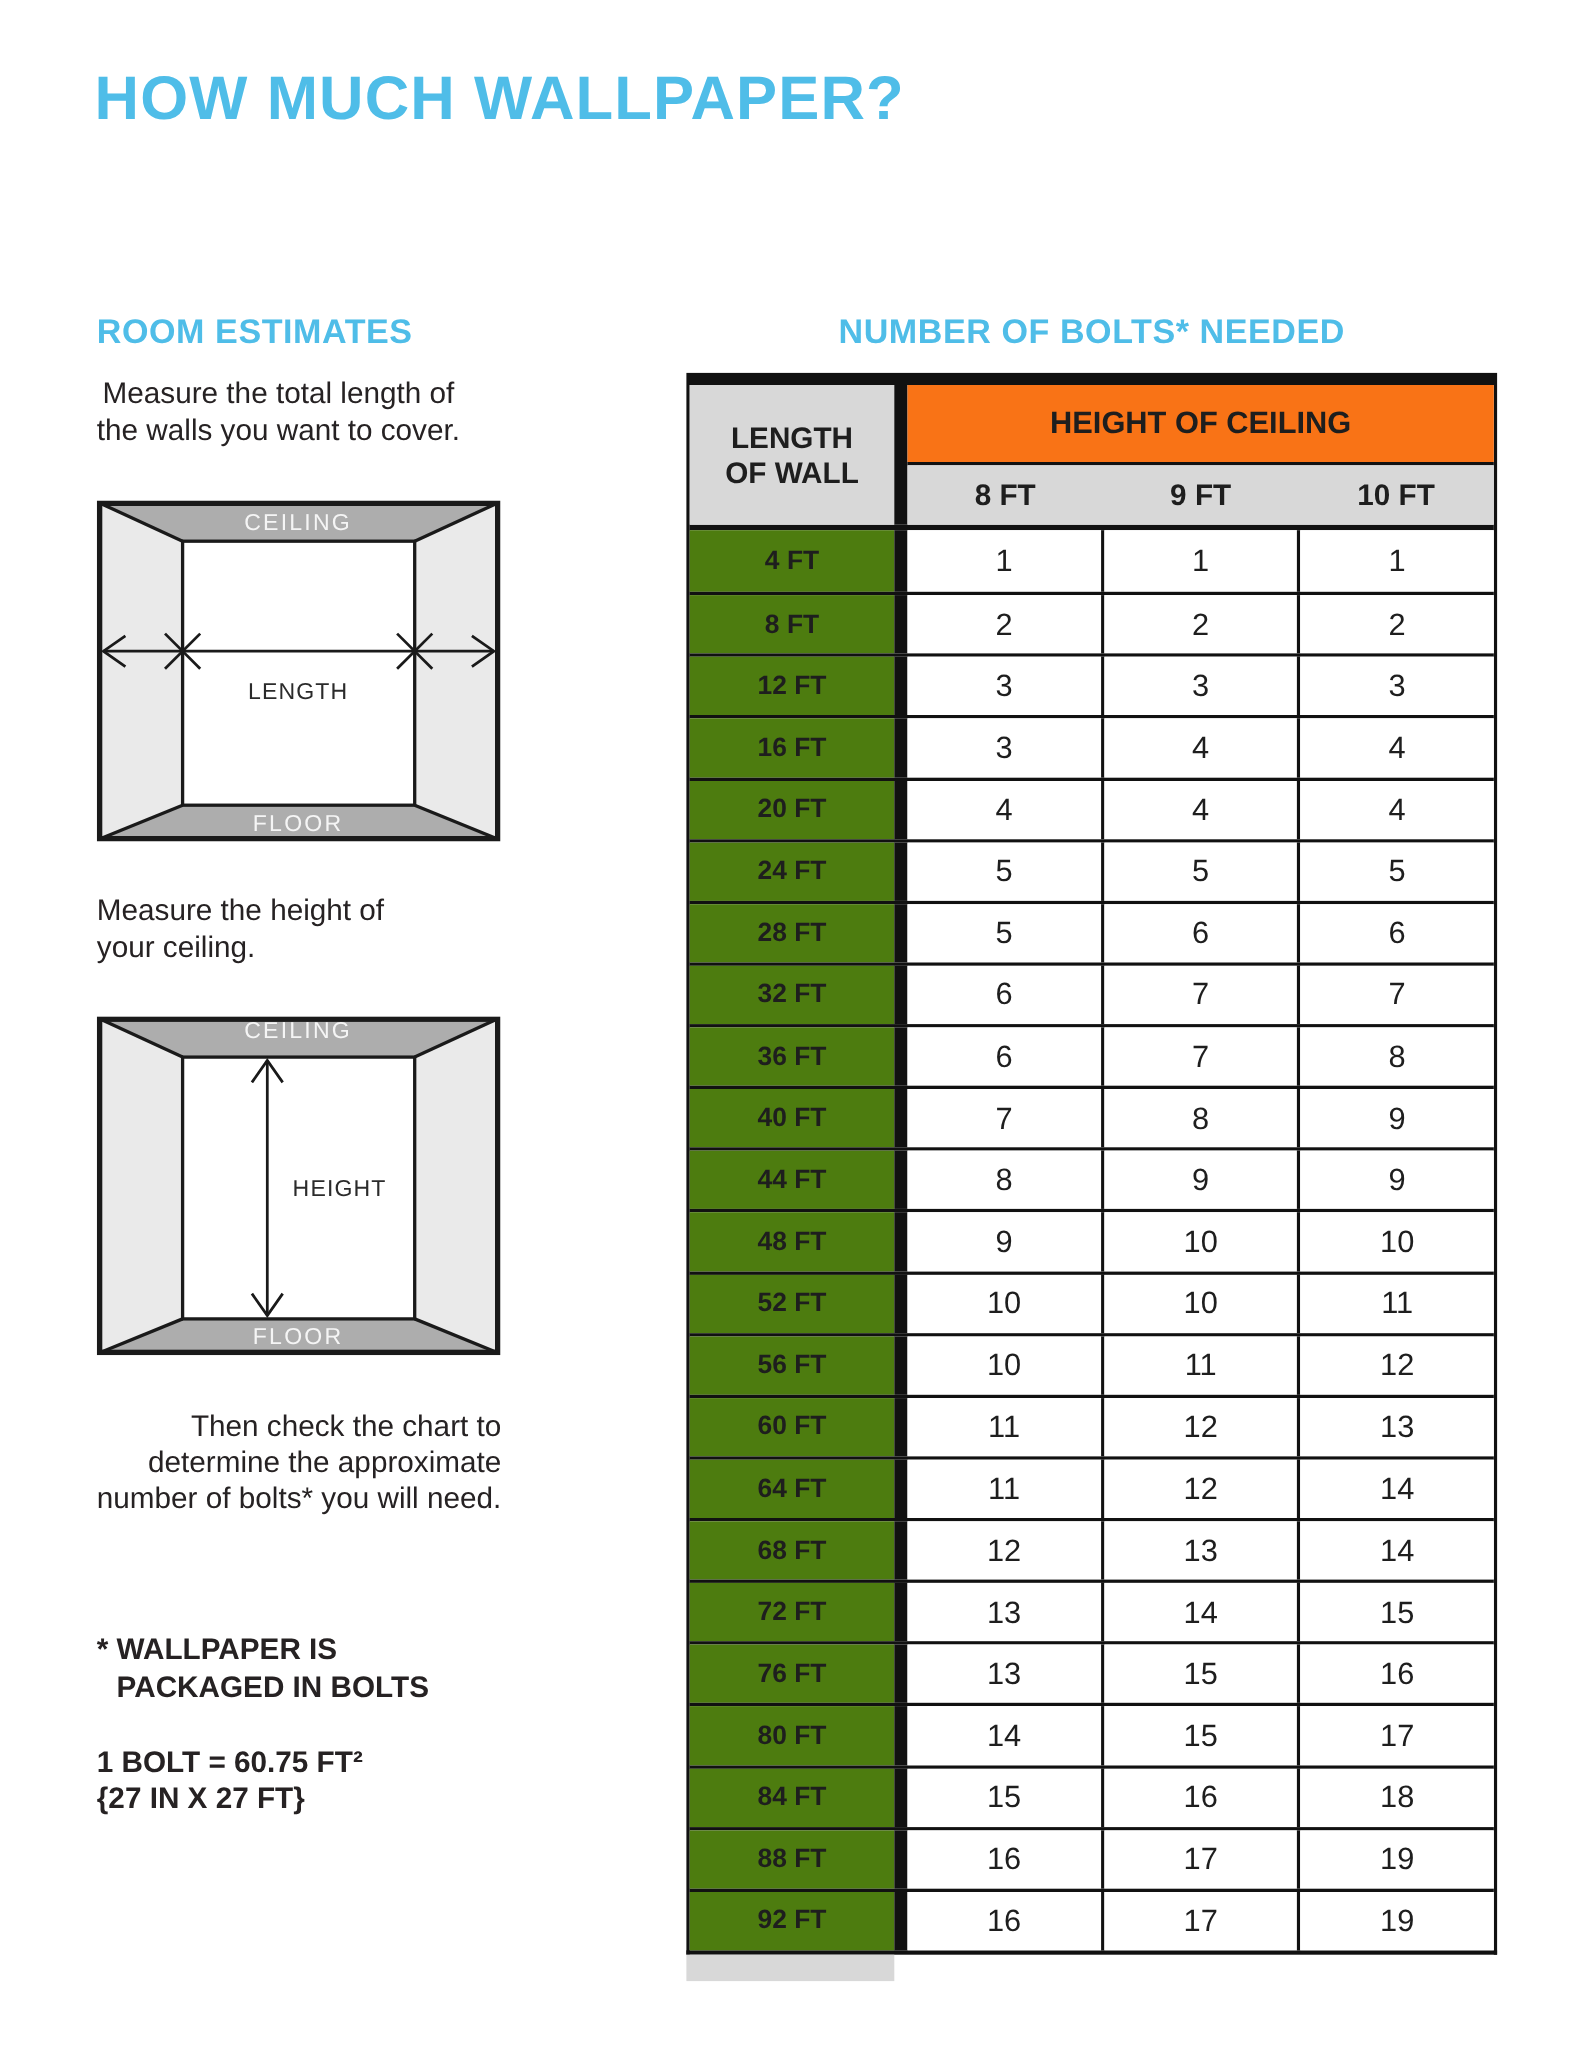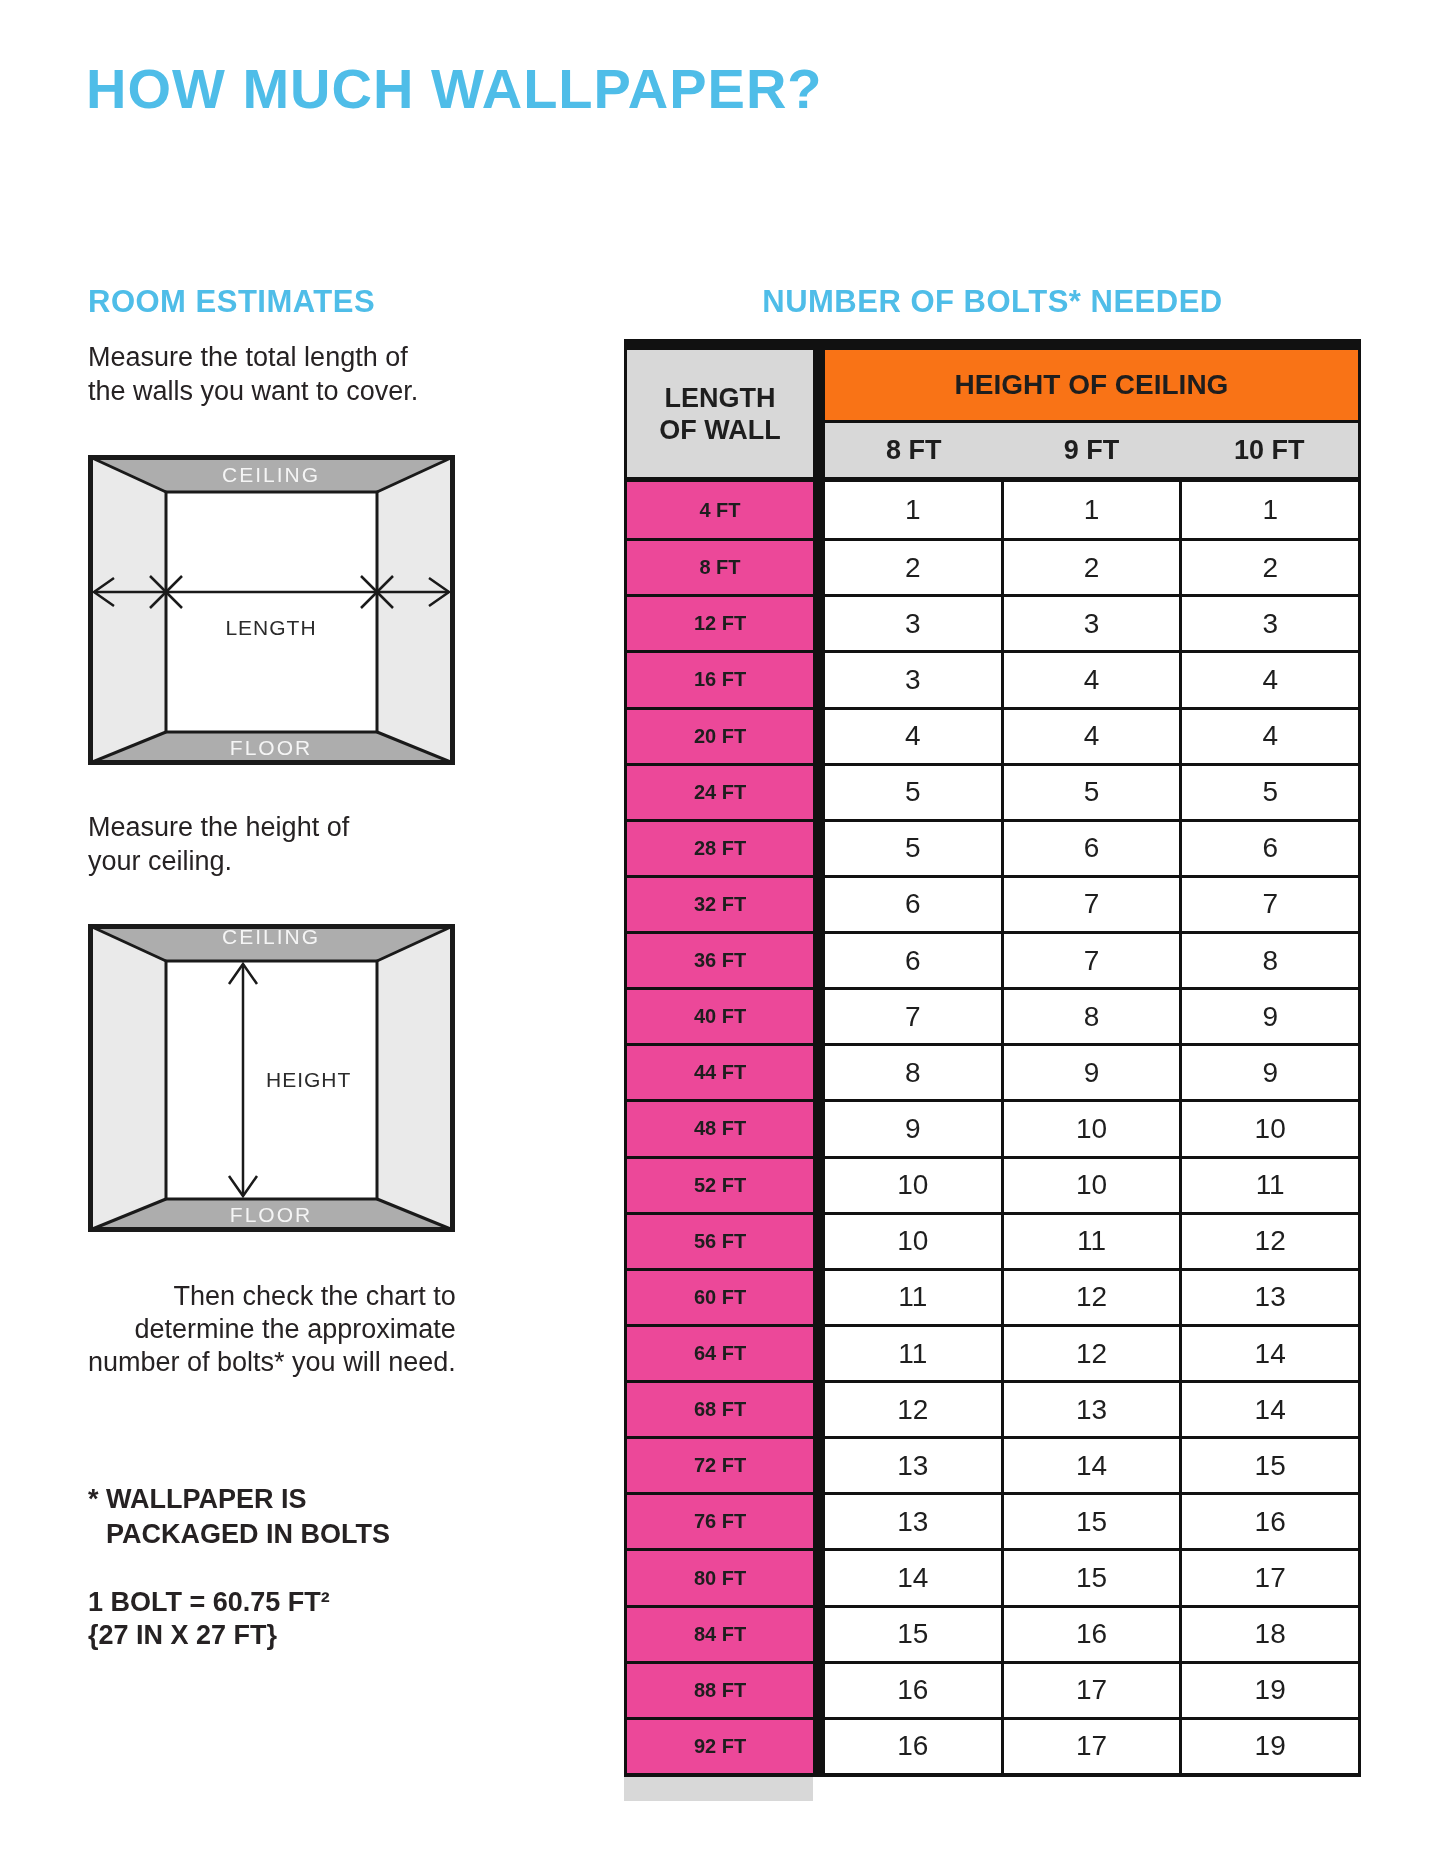--- a/index.html
+++ b/index.html
@@ -8,21 +8,21 @@
   .abs{position:absolute;}
 
   
   .page-title{left:86px;top:56px;font-size:56px;font-weight:bold;color:#4FBDE8;letter-spacing:1px;}
   .blue-h{font-size:31px;font-weight:bold;color:#4FBDE8;letter-spacing:0.5px;}
   .room-h{left:88px;top:284px;}
   .bolts-h{left:624px;top:284px;width:737px;text-align:center;}
 
   
   .copy{left:88px;font-size:27px;line-height:34px;color:#262223;}
-  .p1{top:340px;}
+  .p1{top:340px;text-align:center;}
   .p2{top:810px;}
   .p3{top:1280px;line-height:33px;text-align:right;}
   .fnote{top:1482px;font-weight:bold;line-height:35px;}
   .fnote .indent{padding-left:18px;}
   .boltinfo{top:1586px;font-weight:bold;line-height:33px;}
 
   
   .diag{width:343px;left:88px;}
   .diag1{top:455px;height:310px;}
   .diag2{top:924px;height:308px;}
@@ -40,22 +40,22 @@
   .hoc{height:70px;background:#f97316;display:flex;align-items:center;justify-content:center;
        font-weight:bold;font-size:28px;color:#1E1E1E;}
   .hoc-line{height:3px;background:#111111;}
   .subheads{flex:1;background:#D8D8D8;display:grid;grid-template-columns:1fr 1fr 1fr;}
   .subheads div{display:flex;align-items:center;justify-content:center;
        font-weight:bold;font-size:27px;color:#1E1E1E;}
   .heavy{height:5px;background:#111111;}
   .rows{height:1291px;display:grid;grid-template-rows:repeat(23,1fr);}
   .trow{display:grid;grid-template-columns:186px 12px 1fr 3px 1fr 3px 1fr;}
   .trow:not(:first-child){border-top:3px solid #111;}
-  .rlabel{background:#ec4899;display:flex;align-items:center;justify-content:center;
-          font-weight:bold;font-size:20px;color:#1E1E1E;}
+  .rlabel{background:#4d7c0f;display:flex;align-items:center;justify-content:center;
+          font-weight:bold;font-size:24px;color:#1E1E1E;}
   .cell{background:#ffffff;display:flex;align-items:center;justify-content:center;
         font-size:28px;color:#1E1E1E;}
   .cline{background:#111111;}
   .gray-tail{width:189px;height:24px;background:#D8D8D8;}
 </style>
 </head>
 <body>
 
 <div class="abs page-title">HOW MUCH WALLPAPER?</div>
 

